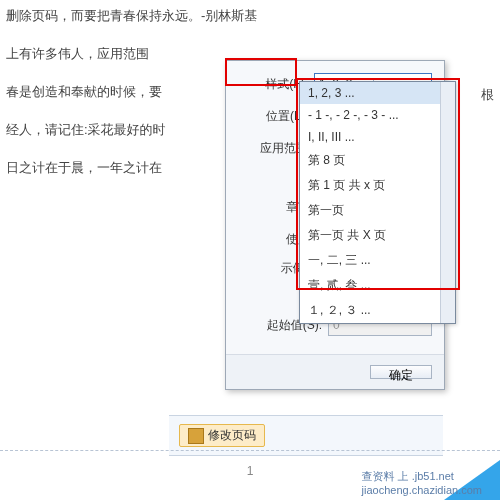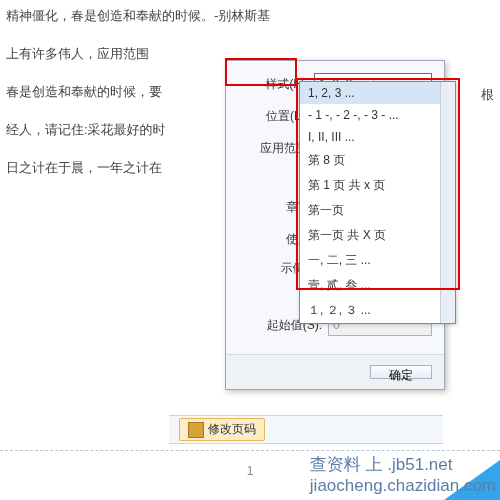--- a/index.html
+++ b/index.html
@@ -10,45 +10,45 @@
 .row{display:flex;align-items:center;margin-bottom:10px;font-size:12px;color:#333}
 .lab{width:70px;text-align:right;padding-right:6px;white-space:nowrap}
 .field{flex:1}
 select,input[type=text]{width:100%;height:22px;border:1px solid #a8b4c4;background:#fff;font-size:12px;padding:0 4px;box-sizing:border-box}
 input.dis{background:#f0f0f0;color:#999}
 .chk{display:flex;align-items:center}
 .chk input{margin:0 6px 0 0}
 .ex{color:#666}
 .btnrow{display:flex;justify-content:flex-end;gap:10px;padding:10px 12px;border-top:1px solid #d6dce5;background:#eef2f7}
 .btn{min-width:62px;height:14px;border:1px solid #a8b4c4;background:linear-gradient(#fdfdfe,#e7edf5);font-size:12px;cursor:pointer}
-.toolbar{position:absolute;left:169px;top:415px;display:flex;gap:10px;background:#f3f7fc;border-top:1px solid #c9d4e2;border-bottom:1px solid #c9d4e2;padding:2px 10px;width:274px;box-sizing:border-box}
+.toolbar{position:absolute;left:169px;top:415px;display:flex;gap:10px;background:#f3f7fc;border-top:1px solid #c9d4e2;border-bottom:1px solid #c9d4e2;padding:8px 10px;width:274px;box-sizing:border-box}
 .tbtn{display:flex;align-items:center;gap:4px;padding:2px 8px;border:1px solid transparent;border-radius:2px;font-size:12px;cursor:pointer}
 .tbtn.active{background:#fdecc8;border:1px solid #e6b84d}
 .ico{display:inline-block;width:14px;height:14px;background:#d7a23a;border:1px solid #a9781a}
 .ico.del{background:#9fb7d4;border-color:#6f8fb6}
 .dropdown{position:absolute;left:299px;top:81px;width:155px;background:#fff;border:1px solid #7a8a9e;box-shadow:1px 1px 4px rgba(0,0,0,.2);z-index:5}
 .dd-item{padding:4px 8px;font-size:12px;cursor:pointer;white-space:nowrap}
 .dd-item.sel{background:#d6e5f5}
 .scrolltrack{position:absolute;right:0;top:0;bottom:0;width:14px;background:#e9eef5;border-left:1px solid #c5cedb}
 .hl-red{position:absolute;border:2px solid #e20000;pointer-events:none;z-index:20}
 .hl1{left:225px;top:58px;width:68px;height:24px}
 .hl2{left:296px;top:78px;width:160px;height:208px}
 .pgnum{position:absolute;left:0;right:0;top:464px;text-align:center;color:#888;font-size:12px}
 .dashed{position:absolute;left:0;top:450px;width:500px;border-top:1px dashed #b8c4d4}
-.wm{position:absolute;right:4px;bottom:4px;font-size:17px;color:#5b7da8}
+.wm{position:absolute;right:18px;bottom:4px;font-size:11px;color:#5b7da8}
 .tri{position:absolute;right:0;bottom:0;width:0;height:0;border-left:56px solid transparent;border-bottom:40px solid #1e9be8;opacity:.9}
 .combo{position:relative;display:flex;align-items:center;border:1px solid #3b76c4;background:#fff;height:20px}
 .combo span{flex:1;padding:0 4px}
 .combo .arw{width:16px;text-align:center;border-left:1px solid #9fb3cc;color:#444;font-size:9px}
 </style>
 </head>
 <body>
 
 <div class="doc">
-  <p>精神僵化，春是创造和奉献的时候。-别林斯基</p>
+  <p>删除页码，而要把青春保持永远。-别林斯基</p>
   <p>上有许多伟人，应用范围</p>
   <p>春是创造和奉献的时候，要</p>
   <p>经人，请记住:采花最好的时</p>
   <p>日之计在于晨，一年之计在</p>
 </div>
 <div style="position:absolute;right:6px;top:86px;font-size:13px;color:#444">根</div>
 
 <div class="dialog">
   <div class="dlgbody">
     <div class="row">

